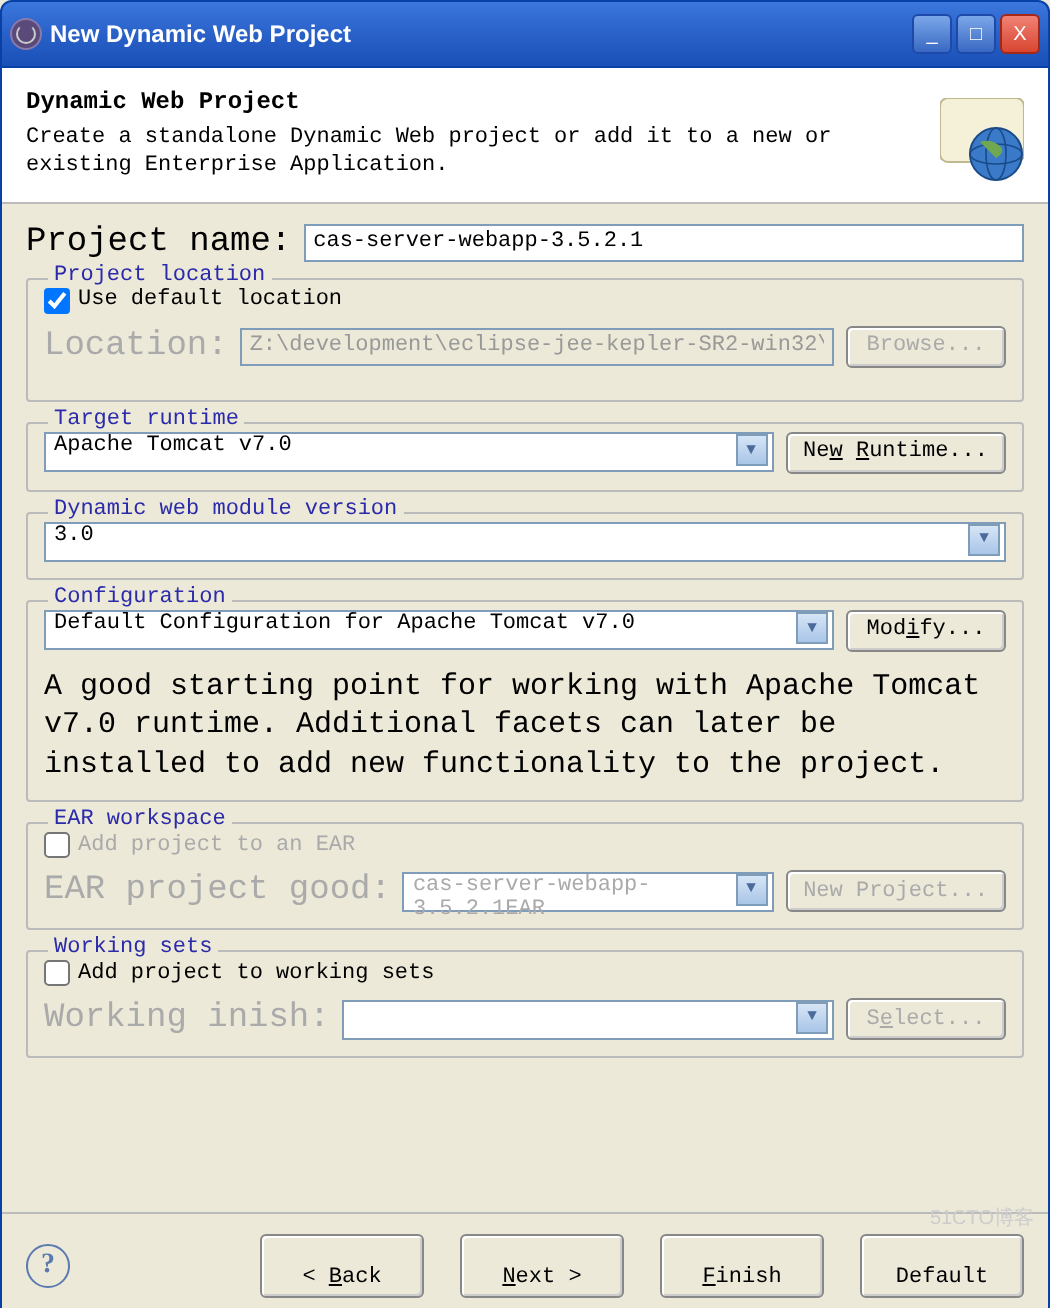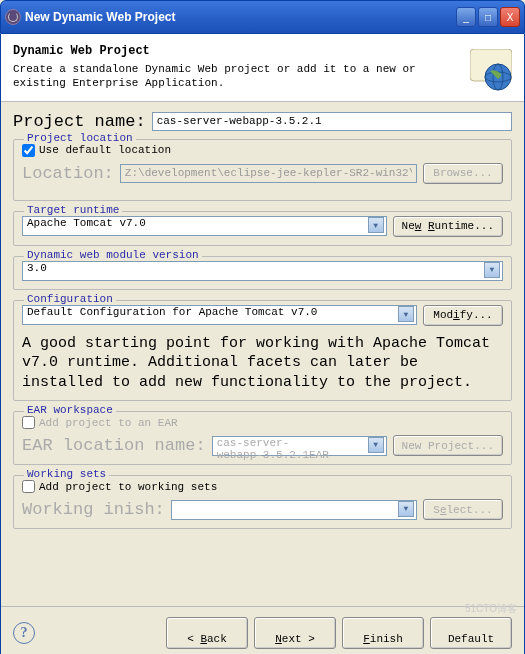--- a/index.html
+++ b/index.html
@@ -29,21 +29,21 @@
 .chk.disabled { color: #aaa; }
 .select { flex: 1; border: 1px solid #7f9db9; background: #fff; height: 20px; display: flex; align-items: flex-start; padding: 0 2px 0 4px; font-size: 11px; gap: 36px; }
 .select-text { flex: 1; }
 .select-btn { width: 16px; height: 16px; background: linear-gradient(to bottom, #d6e5f5, #a9c5e8); border: 1px solid #7f9db9; display: flex; align-items: center; justify-content: center; color: #4a6a9a; font-size: 8px; cursor: pointer; }
 .btn { background: #ece9d8; border: 1px solid #888; border-radius: 3px; padding: 2px 8px; font-family: inherit; font-size: 11px; cursor: pointer; height: 21px; min-width: 80px; box-shadow: inset 1px 1px 0 #fff, inset -1px -1px 0 #ccc; }
 .btn:disabled { color: #aaa; }
 .desc-text { font-size: 15px; line-height: 1.3; margin-top: 4px; }
 .footer { border-top: 1px solid #bbb; padding: 10px 12px; display: flex; align-items: center; gap: 6px; }
 .help-icon { width: 22px; height: 22px; border: 1.5px solid #5a7ab0; border-radius: 50%; display: flex; align-items: center; justify-content: center; color: #5a7ab0; font-family: Georgia, serif; font-size: 14px; font-weight: bold; cursor: pointer; }
 .footer-spacer { flex: 1; }
-.footer .btn { min-width: 82px; padding: 15px 8px; }
+.footer .btn { min-width: 82px; padding: 15px 8px; margin-left: 12px; }
 .globe { position: relative; }
 .globe svg { display: block; }
 .watermark { position: absolute; right: 8px; bottom: 38px; color: #ccc; font-family: Tahoma, sans-serif; font-size: 10px; }
 </style>
 </head>
 <body>
 
 <div class="titlebar">
   <div class="titlebar-icon"></div>
   <div class="titlebar-text">New Dynamic Web Project</div>
@@ -123,21 +123,21 @@
       <div class="desc-text">A good starting point for working with Apache Tomcat v7.0 runtime. Additional facets can later be installed to add new functionality to the project.</div>
     </div>
 
     <div class="fieldset">
       <div class="legend">EAR workspace</div>
       <label class="chk disabled">
         <input type="checkbox" style="">
         <span>Add project to an EAR</span>
       </label>
       <div class="row" style="margin-bottom:0">
-        <span class="lbl" style="color:#aaa">EAR location name:</span>
+        <span class="lbl" style="color:#aaa">EAR project good:</span>
         <div class="select" style="color:#aaa">
           <span class="select-text">cas-server-webapp-3.5.2.1EAR</span>
           <div class="select-btn">▼</div>
         </div>
         <button class="btn" disabled="">New Project...</button>
       </div>
     </div>
 
     <div class="fieldset">
       <div class="legend">Working sets</div>

